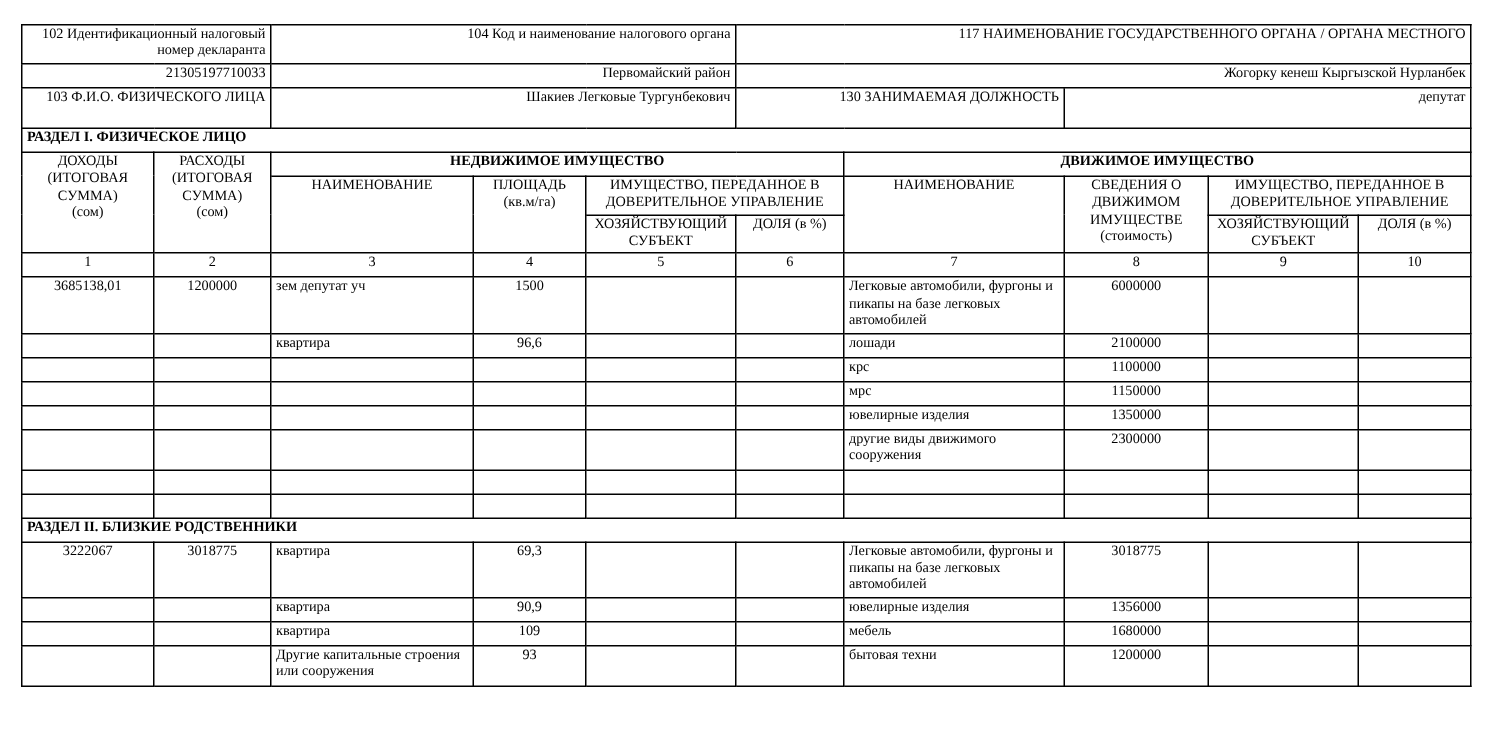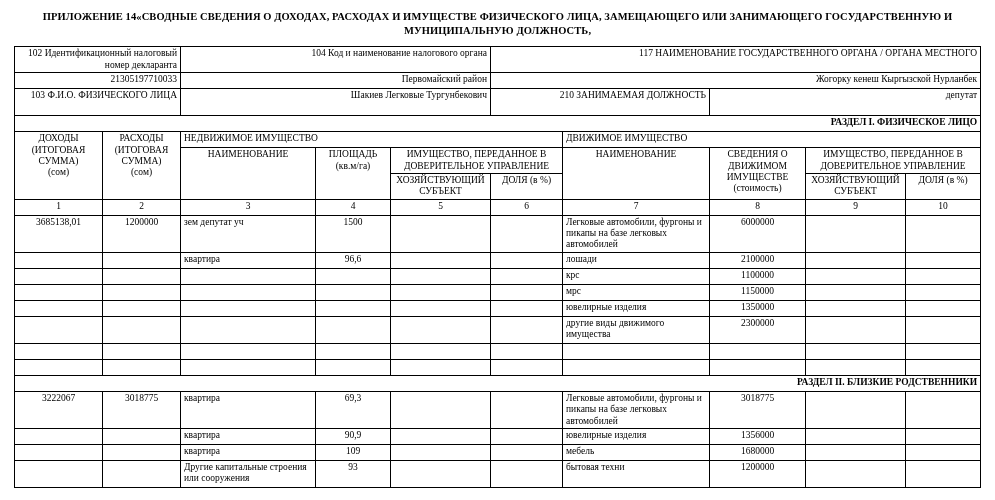--- a/index.html
+++ b/index.html
@@ -40,26 +40,27 @@
     padding: 1px 3px;
     vertical-align: top;
     line-height: 1.2;
     height: 13px;
     overflow: hidden;
   }
   .c { text-align: center; }
   .l { text-align: left; }
   .vmid { vertical-align: middle; }
   .hdr-band {
-    font-weight: normal;
+    text-align: center;
+    font-weight: bold;
     font-size: 9.5px;
     margin-top: 12px;
   }
   .section-band {
-    text-align: right;
+    text-align: left;
     font-weight: bold;
     font-size: 9.5px;
     height: 14px;
   }
   .colnum { text-align: center; font-size: 9.5px; height: 12px; }
   .hdr-cell {
     text-align: center;
     vertical-align: middle;
     font-weight: normal;
     font-size: 9.3px;
@@ -68,21 +69,20 @@
   .emptyrow td { height: 13px; }
   .topinfo td { font-size: 9.3px; text-align: right; }
   .tnum { font-size: 9.3px; }
 </style>
 </head>
 <body>
 
 <div class="page">
 
   <div class="doc-title">
-    <div>ПРИЛОЖЕНИЕ 14«СВОДНЫЕ СВЕДЕНИЯ О ДОХОДАХ, РАСХОДАХ И ИМУЩЕСТВЕ ФИЗИЧЕСКОГО ЛИЦА, ЗАМЕЩАЮЩЕГО ИЛИ ЗАНИМАЮЩЕГО ГОСУДАРСТВЕННУЮ И МУНИЦИПАЛЬНУЮ ДОЛЖНОСТЬ,</div>
   </div>
 
   <table class="main">
     <colgroup>
       <col style="width:88px">
       <col style="width:78px">
       <col style="width:135px">
       <col style="width:75px">
       <col style="width:100px">
       <col style="width:72px">
@@ -99,21 +99,21 @@
         <td class="l tnum" colspan="5">117    НАИМЕНОВАНИЕ ГОСУДАРСТВЕННОГО ОРГАНА / ОРГАНА МЕСТНОГО</td>
       </tr>
       <tr class="topinfo">
         <td class="c tnum" colspan="2">21305197710033</td>
         <td class="c tnum" colspan="3">Первомайский район</td>
         <td class="c tnum" colspan="5">Жогорку кенеш Кыргызской Нурланбек</td>
       </tr>
       <tr class="topinfo">
         <td class="l tnum" colspan="2" style="height:24px">103  Ф.И.О. ФИЗИЧЕСКОГО ЛИЦА</td>
         <td class="c tnum vmid" colspan="3">Шакиев Легковые Тургунбекович</td>
-        <td class="l tnum vmid" colspan="2">210   ЗАНИМАЕМАЯ ДОЛЖНОСТЬ</td>
+        <td class="l tnum vmid" colspan="2">130   ЗАНИМАЕМАЯ ДОЛЖНОСТЬ</td>
         <td class="c tnum vmid" colspan="3">депутат</td>
       </tr>
 
       <tr>
         <td class="section-band" colspan="10">РАЗДЕЛ I. ФИЗИЧЕСКОЕ ЛИЦО</td>
       </tr>
 
       <tr>
         <td class="hdr-cell" rowspan="3">
           <div>ДОХОДЫ</div>
@@ -240,21 +240,21 @@
         <td></td>
         <td></td>
       </tr>
       <tr>
         <td class="c" style="height:24px"></td>
         <td class="c"></td>
         <td class="l"></td>
         <td class="c"></td>
         <td></td>
         <td></td>
-        <td class="l">другие виды движимого имущества</td>
+        <td class="l">другие виды движимого сооружения</td>
         <td class="c">2300000</td>
         <td></td>
         <td></td>
       </tr>
       <tr class="emptyrow">
         <td></td>
         <td></td>
         <td></td>
         <td></td>
         <td></td>

